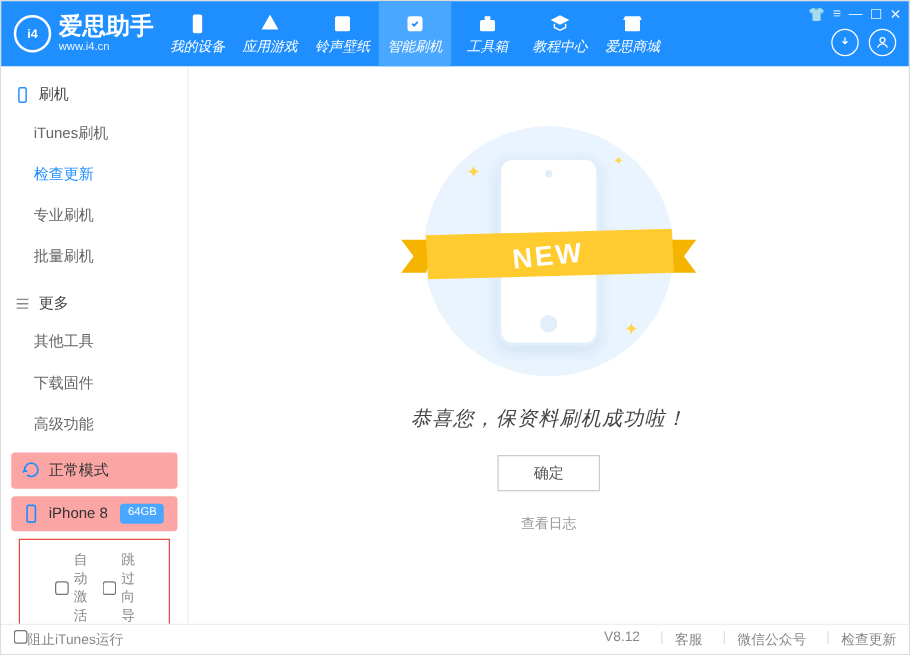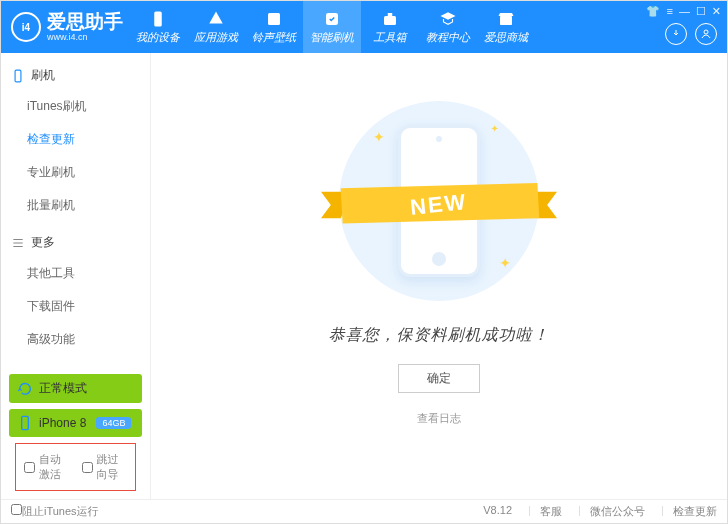--- a/index.html
+++ b/index.html
@@ -74,33 +74,33 @@
   }
   .side-section-title svg { width:14px; height:14px; }
   .side-items { padding-left: 20px; display:flex; flex-direction:column; gap:0;}
   .side-item {
     padding:8px 6px; font-size:12px; color:#666; cursor:pointer;
   }
   .side-item.active { color:#1f8fff; }
   .side-spacer { flex:1; }
   .side-bottom { padding:6px 8px; }
   .mode-bar, .device-bar {
-    display:flex; align-items:center; gap:6px; padding:6px 8px; background:#84cc16; border-radius:3px; margin-bottom:6px;
+    display:flex; gap:6px; padding:6px 8px; background:#fca5a5; border-radius:3px; margin-bottom:6px;
   }
   .dev-icon { width:16px; height:16px; }
   .badge {
     background:#4aa7ff; color:#fff; font-size:9px; padding:1px 6px; border-radius:3px; margin-left:4px;
   }
   .checkbox-row {
     display:flex; align-items:center; gap:12px; padding:6px 8px;
   }
   .checkbox-row label { display:flex; align-items:center; gap:4px; color:#888; font-size:11px;}
   .checkbox-row input { width:11px; height:11px;}
   .highlight-box {
-    border:1px solid #e74c3c; padding:2px 0; margin:2px 6px;
+    border:1px solid #e74c3c; padding:2px 20px; margin:2px 6px;
   }
   
   .main {
     flex:1; display:flex; flex-direction:column; align-items:center; justify-content:flex-start;
     padding-top:48px;
   }
   .illus-wrap {
     width:200px; height:200px; border-radius:50%; background:#e9f4fe;
     position:relative; display:flex; align-items:center; justify-content:center;
   }

